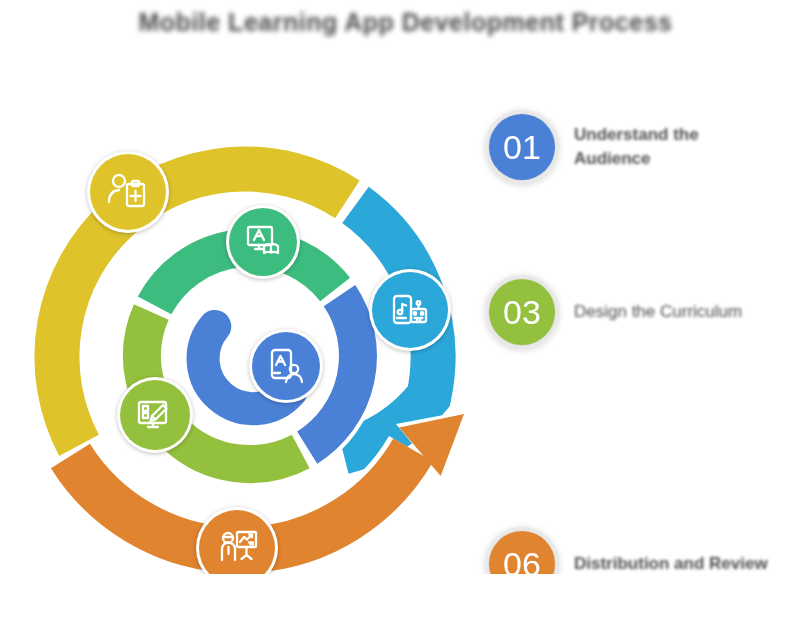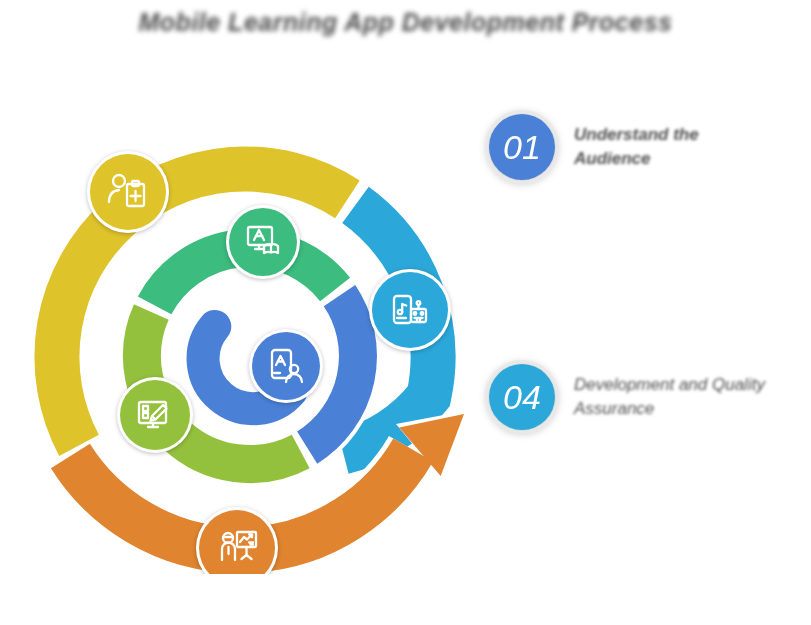--- a/index.html
+++ b/index.html
@@ -1,19 +1,18 @@
 <!DOCTYPE html>
 <html><head>
 <meta charset="utf-8">
 <style>
   html,body{margin:0;padding:0;background:#ffffff;}
   #stage{
     position:relative;width:811px;height:574px;background:#ffffff;overflow:hidden;
     font-family:"Liberation Sans", sans-serif;
-    font-style:italic;
   }
   
   .title{
     position:absolute;top:8px;left:0;right:0;text-align:center;
     font-size:25px;font-weight:bold;color:#4a4a4a;letter-spacing:.5px;
     filter:blur(2.4px);
   }
   
   .spiral{
     position:absolute;left:0;top:0;width:811px;height:625px;
@@ -159,30 +158,39 @@
       <circle cx="37" cy="37" r="33" fill="#4a80d6"></circle>
       <text x="37" y="49">01</text>
     </svg>
     <div class="step-text bold">
       <div>Understand the</div>
       <div>Audience</div>
     </div>
   </div>
 
 
-
-  <div class="step" style="top:360px">
+  <div class="step" style="top:275px">
     <svg class="badge" viewBox="0 0 74 74">
       <circle cx="37" cy="37" r="35.5" fill="none" stroke-width="3" stroke="#e9e9e9"></circle>
-      <circle cx="37" cy="37" r="33" fill="#2ba7d9"></circle>
-      <text x="37" y="49">04</text>
+      <circle cx="37" cy="37" r="33" fill="#94c13d"></circle>
+      <text x="37" y="49">03</text>
     </svg>
     <div class="step-text">
-      <div>Development and Quality</div>
-      <div>Assurance</div>
+      <div>Design the Curriculum</div>
     </div>
   </div>
 
 
+
+  <div class="step" style="top:527px">
+    <svg class="badge" viewBox="0 0 74 74">
+      <circle cx="37" cy="37" r="35.5" fill="none" stroke-width="3" stroke="#e9e9e9"></circle>
+      <circle cx="37" cy="37" r="33" fill="#e0842f"></circle>
+      <text x="37" y="49">06</text>
+    </svg>
+    <div class="step-text bold">
+      <div>Distribution and Review</div>
+    </div>
+  </div>
 
   <div class="watermark">www.example-site.com</div>
 
 </div>
 
 </body></html>

